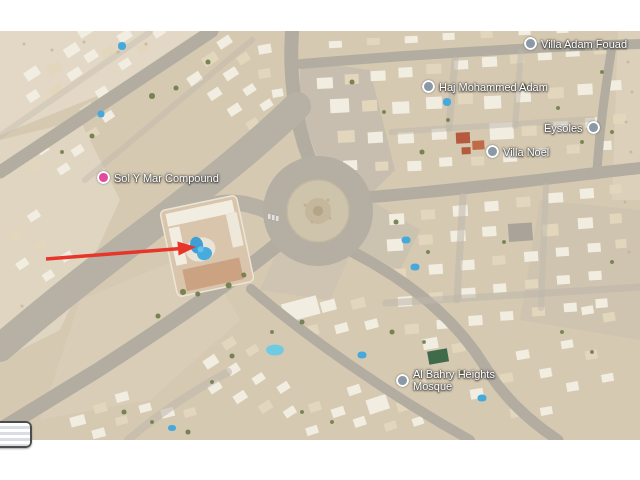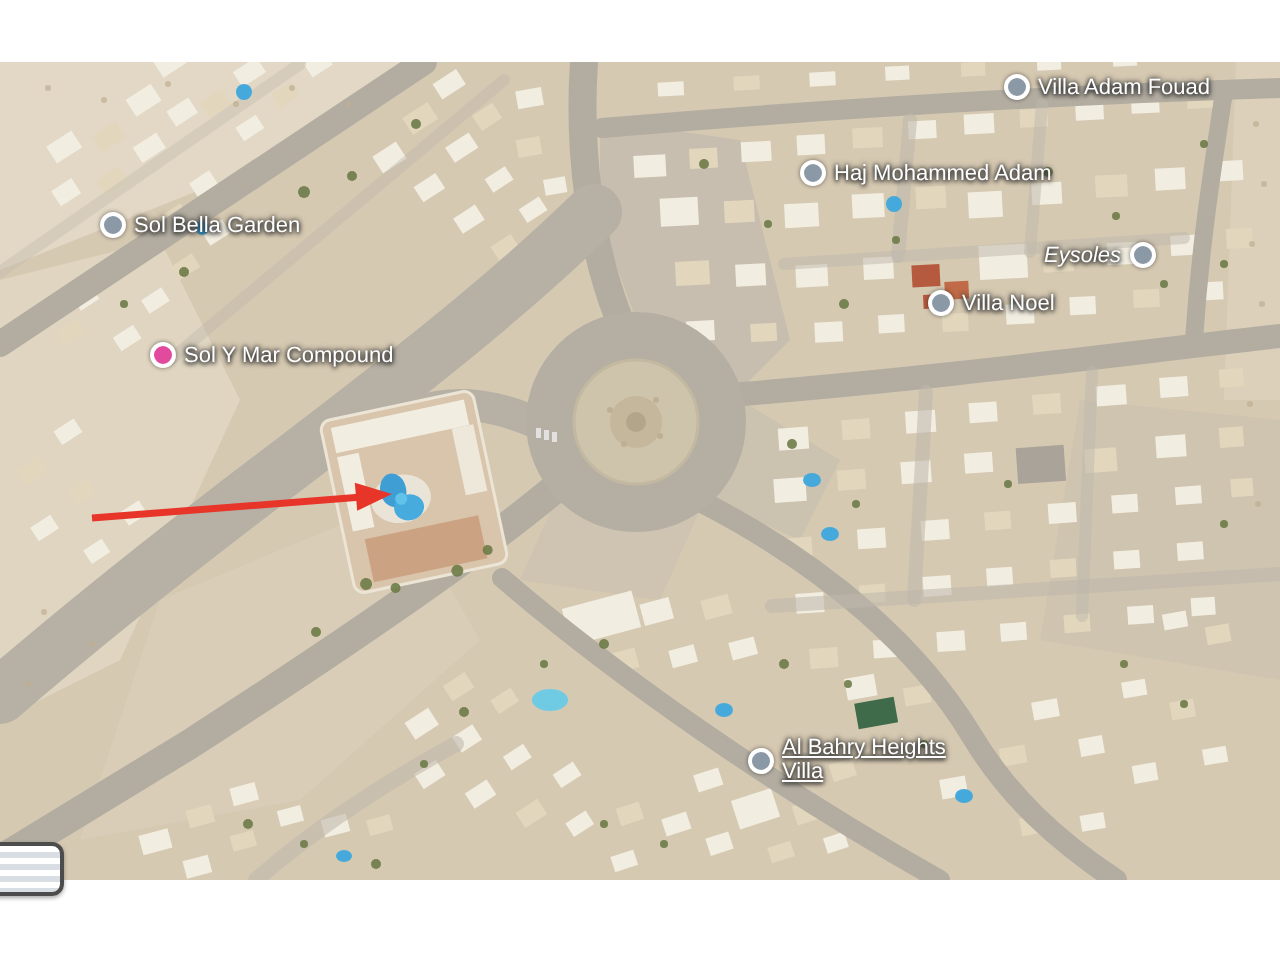--- a/index.html
+++ b/index.html
@@ -8,27 +8,27 @@
   .map{position:absolute;left:0;top:0;width:640px;height:480px;}
   svg{display:block;}
   
   .band{position:absolute;left:0;width:640px;background:#ffffff;z-index:5;}
   .band.top{top:0;height:31px;}
   .band.bottom{top:440px;height:40px;}
   
   .map-label{position:absolute;display:flex;align-items:center;gap:4px;z-index:4;
              color:#fff;font-size:11px;line-height:12px;white-space:nowrap;
              text-shadow:0 0 2px #3c3c3c,0 0 3px #3c3c3c,0 1px 2px rgba(0,0,0,.75);
-             cursor:pointer;}
-  .map-label.icon-right{flex-direction:row-reverse;font-style:italic;}
+             cursor:pointer;margin-left:22px;}
+  .map-label.icon-right{flex-direction:row-reverse;}
   .poi{width:9px;height:9px;border-radius:50%;border:2px solid #fff;
        box-shadow:0 0 2px rgba(0,0,0,.5);flex:0 0 auto;}
   .poi.gray{background:#8b98a6;}
   .poi.pink{background:#e24b9d;}
-  .two-line span{display:block;text-decoration:underline;}
+  .two-line span{display:block;}
   
   .inset{position:absolute;left:-14px;top:421px;width:42px;height:23px;z-index:6;
          background:repeating-linear-gradient(180deg,#ffffff 0 3px,#d9dee4 3px 6px);
          border:2px solid #4c4c4c;border-radius:6px;box-shadow:0 1px 2px rgba(0,0,0,.35);}
   
   .b-w{fill:#f2ede1;} .b-t{fill:#e2d7bd;}
   .b-g{fill:#a9a399;} .b-r{fill:#b55a3e;} .b-r2{fill:#c06a47;}
   .road{stroke:#b3ada1;fill:none;stroke-linecap:round;}
   .road2{stroke:#b7b1a5;fill:none;stroke-linecap:round;}
   .street{stroke:#bdb7ab;fill:none;stroke-linecap:round;}
@@ -386,24 +386,20 @@
           <circle class="tree" cx="237" cy="282" r="2.5"></circle>
       </g>
 
       <g>
         <line x1="46" y1="259" x2="181" y2="248.5" stroke="#e8352a" stroke-width="3.5"></line>
         <polygon points="196,247 178.6,255.4 177.4,241.4" fill="#e8352a"></polygon>
       </g>
     </svg>
   </div>
 
-  <div class="map-label" style="left:50px;top:106px">
-    <span class="poi gray"></span>
-    <span>Sol Bella Garden</span>
-  </div>
   <div class="map-label" style="left:75px;top:171px">
     <span class="poi pink"></span>
     <span>Sol Y Mar Compound</span>
   </div>
   <div class="map-label" style="left:400px;top:80px">
     <span class="poi gray"></span>
     <span>Haj Mohammed Adam</span>
   </div>
   <div class="map-label" style="left:502px;top:37px">
     <span class="poi gray"></span>
@@ -414,21 +410,21 @@
     <span>Eysoles</span>
   </div>
   <div class="map-label" style="left:464px;top:145px">
     <span class="poi gray"></span>
     <span>Villa Noel</span>
   </div>
   <div class="map-label" style="left:374px;top:368px">
     <span class="poi gray"></span>
     <span class="two-line">
       <span>Al Bahry Heights</span>
-      <span>Villa</span>
+      <span>Mosque</span>
     </span>
   </div>
 
   <div class="band top"></div>
   <div class="band bottom"></div>
 
   <div class="inset"></div>
 
 </div>
 

